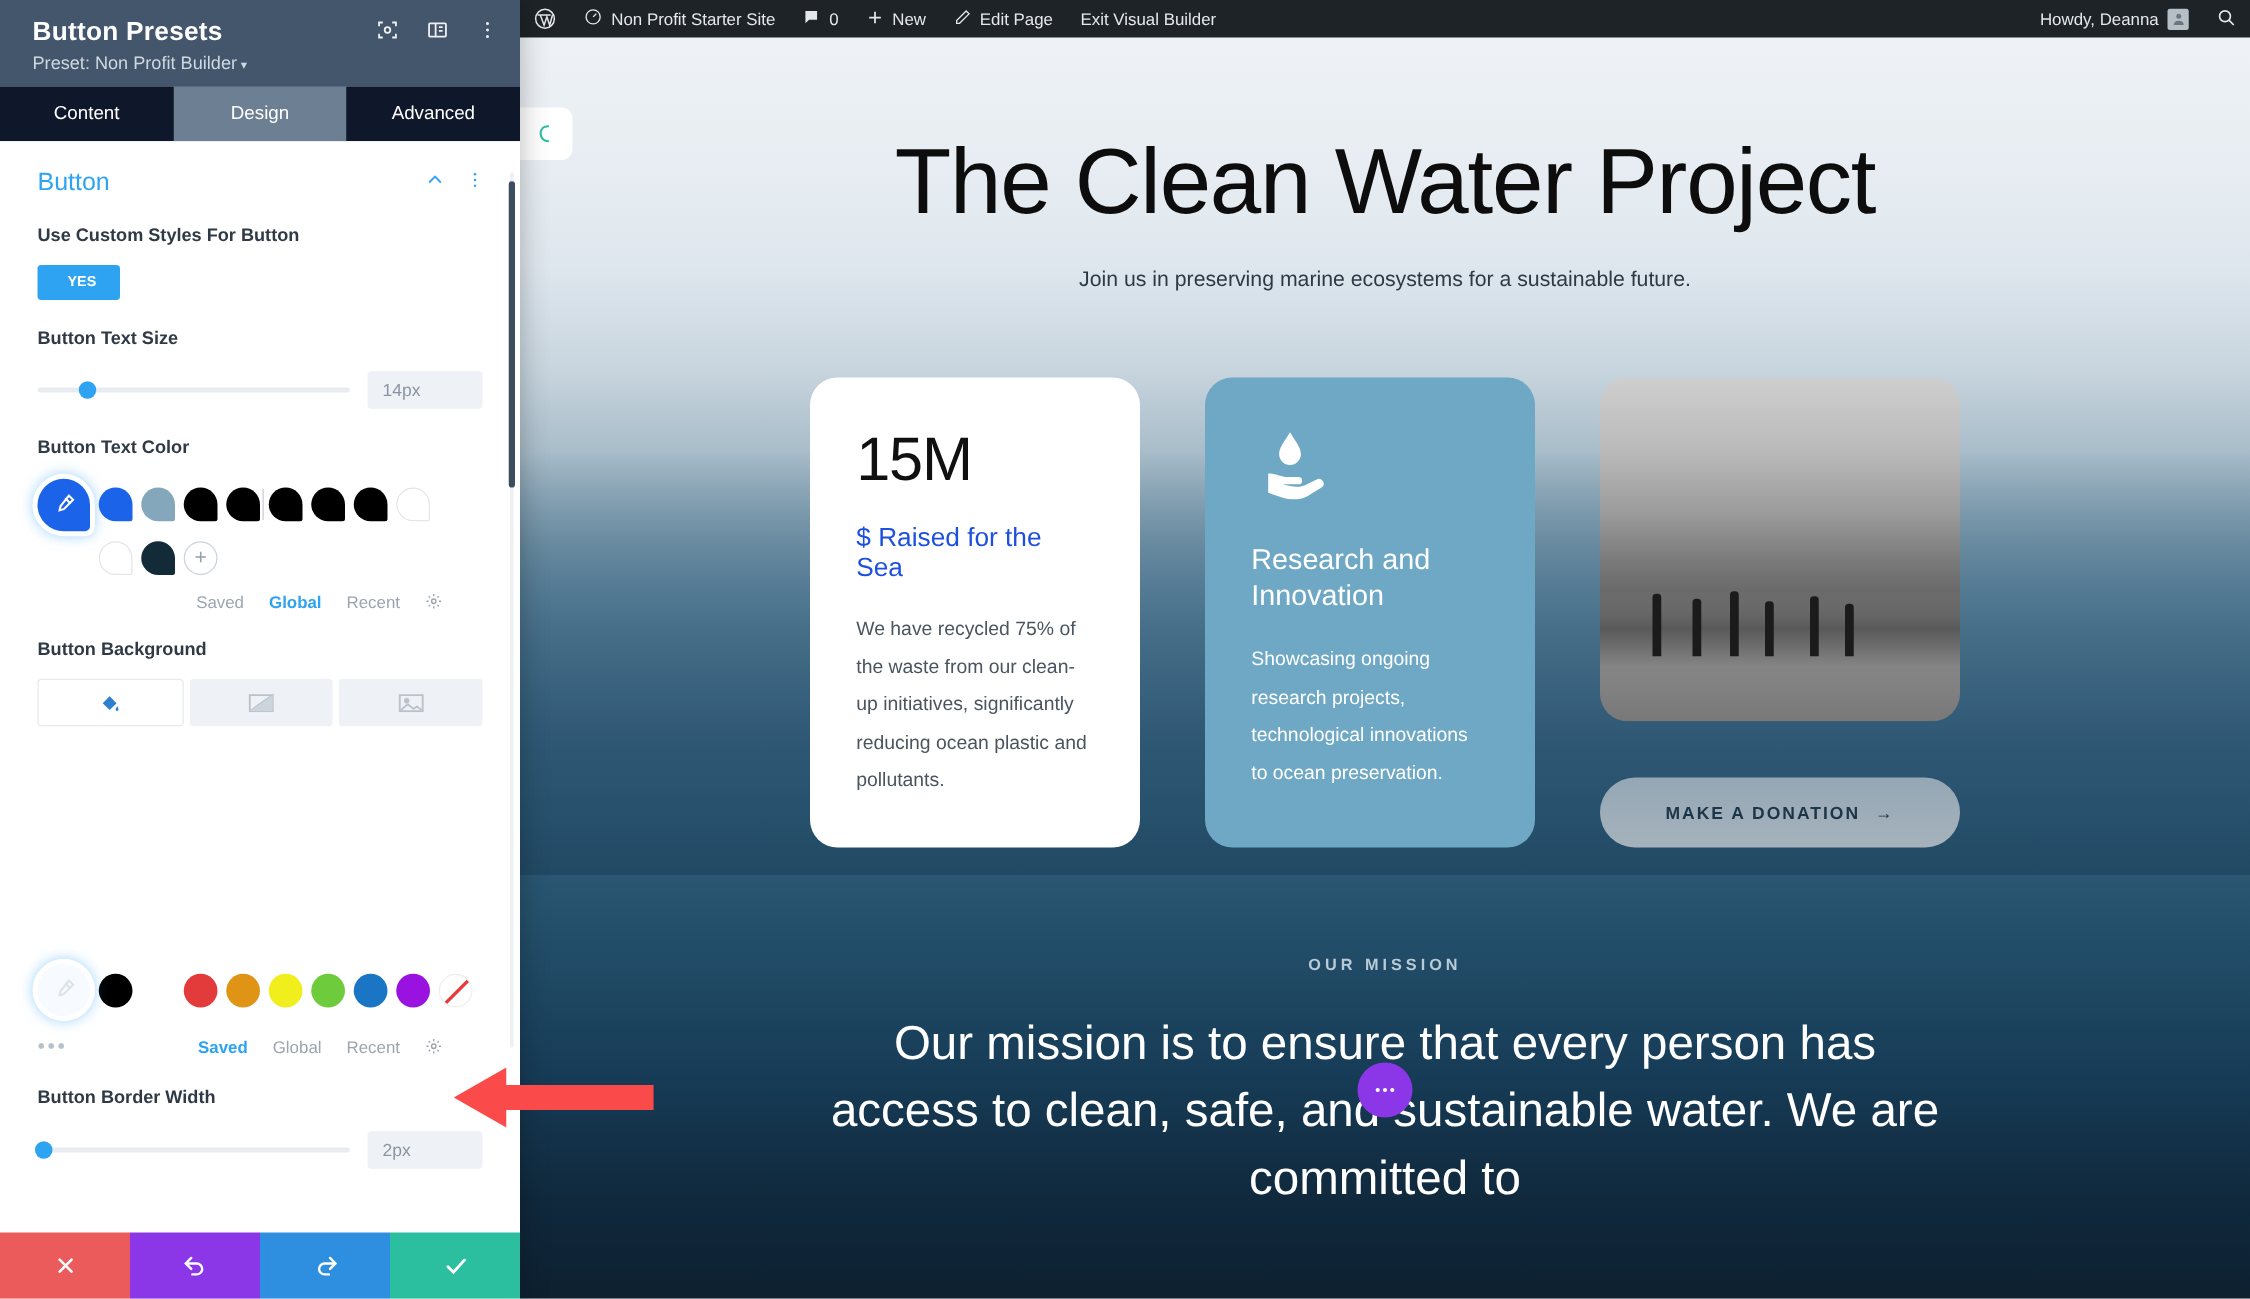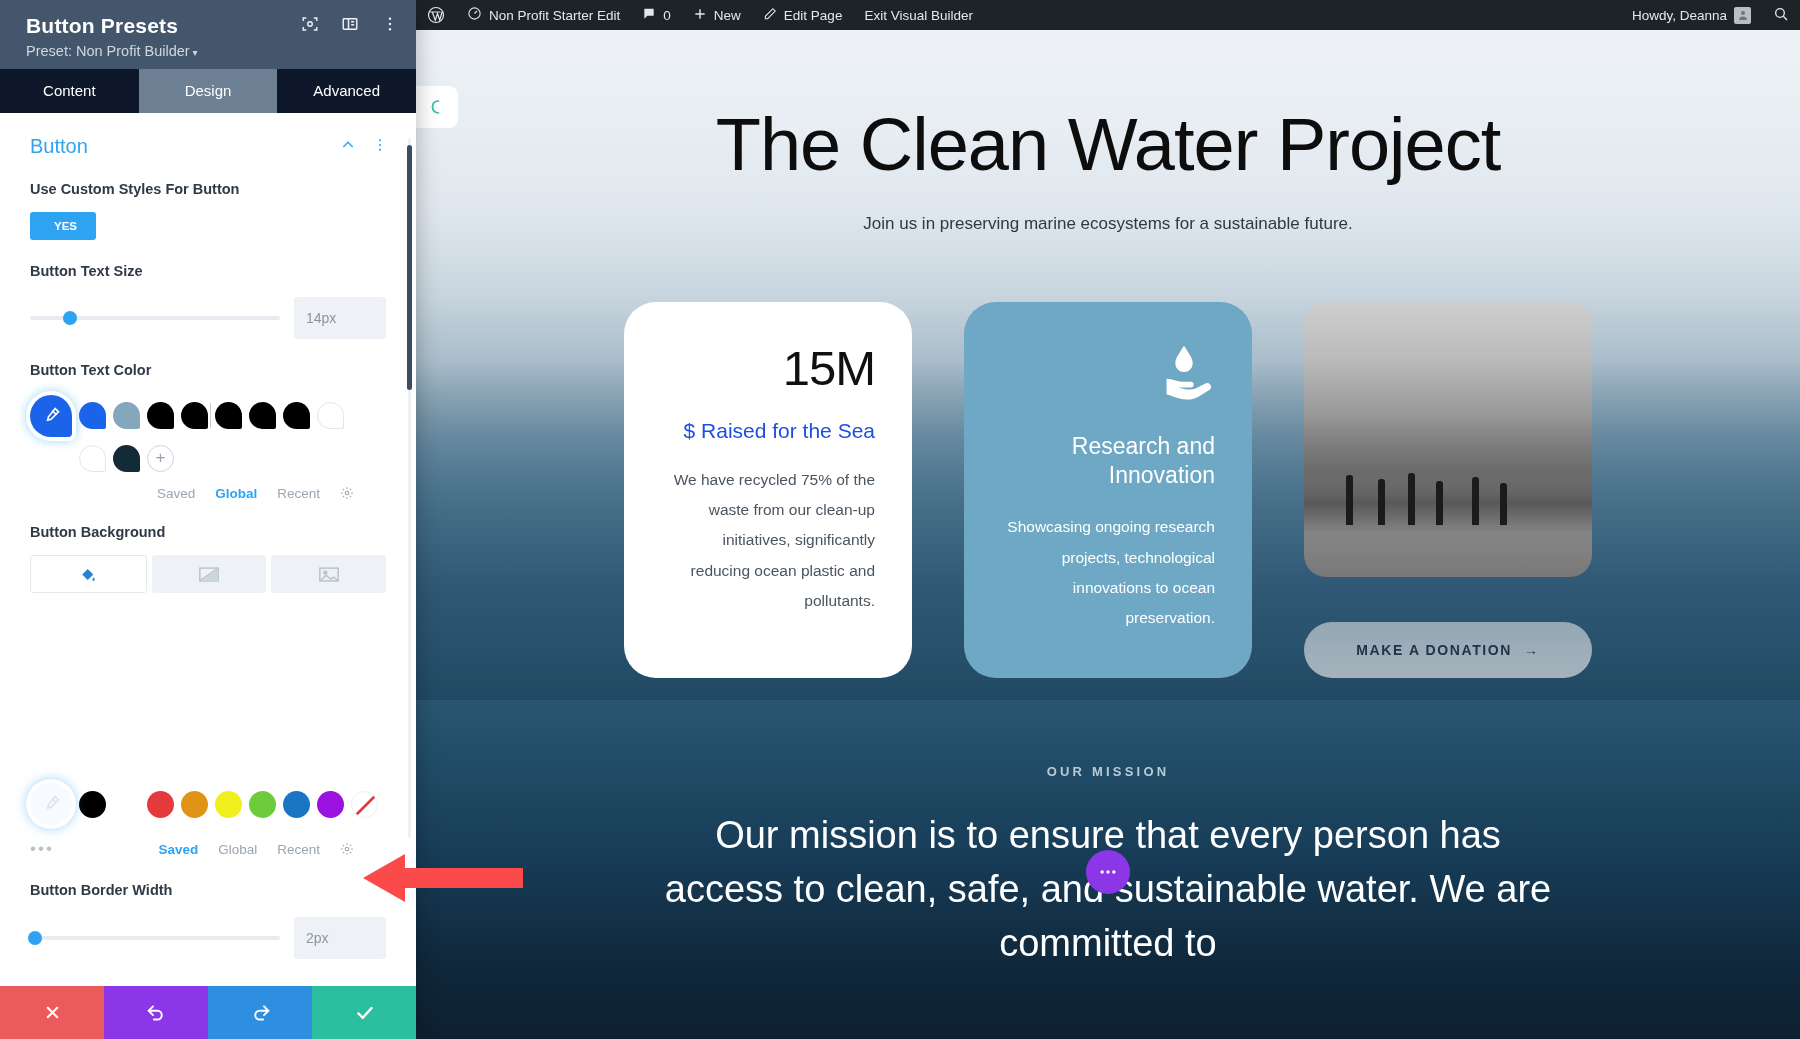--- a/index.html
+++ b/index.html
@@ -55,21 +55,21 @@
     margin-top: 12px; width: 66px; height: 28px; background: #2ea3f2;
     border-radius: 3px; display: flex; align-items: center; cursor: pointer;
   }
   .toggle-label { color: #fff; font-size: 11.5px; font-weight: bold; padding: 0 24px; }
   .toggle-knob { width: 33px; height: 22px; background: #fff; border-radius: 2px; }
 
   .slider-row { display: flex; align-items: center; gap: 14px; margin-top: 16px; }
   .slider { position: relative; flex: 1; height: 4px; background: #e8ecf0; border-radius: 2px; }
   .slider .knob { position: absolute; top: 50%; width: 14px; height: 14px; border-radius: 50%; background: #2ea3f2; transform: translate(-50%,-50%); }
   .numbox {
-    width: 92px; height: 42px; background: #eef1f6; border-radius: 3px;
+    width: 92px; height: 30px; background: #eef1f6; border-radius: 3px;
     display: flex; align-items: center; padding-left: 12px;
     font-size: 14px; color: #8a95a1;
   }
 
   .swatches { display: flex; align-items: center; gap: 7px; flex-wrap: wrap; margin-top: 14px; }
   .sw {
     width: 27px; height: 27px; border-radius: 50% 50% 2px 50%;
     position: relative; cursor: pointer;
   }
   .sw.ring {
@@ -135,21 +135,21 @@
     background: linear-gradient(180deg, rgba(60,108,137,.0) 0%, rgba(45,95,128,.35) 30%, rgba(28,70,100,.5) 70%, rgba(18,48,72,.35) 100%);
     pointer-events: none;
   }
   .hero-title {
     text-align: center; font-size: 74px; color: #0d0d0d;
     margin-top: 72px; letter-spacing: -1px; font-weight: normal;
   }
   .hero-sub { text-align: center; font-size: 17px; color: #2d3a44; margin-top: 27px; }
 
   .cards { display: flex; gap: 52px; justify-content: center; margin-top: 68px; }
-  .card { width: 288px; border-radius: 32px; position: relative; text-align: right; }
+  .card { width: 264px; border-radius: 22px; position: relative; }
   .card.white { background: #fff; min-height: 350px; padding: 38px 37px 0; }
   .card.blue { background: #6ea8c4; min-height: 350px; padding: 38px 37px 0; color: #fff; }
   .card-num { font-size: 49px; color: #101010; letter-spacing: -1px; }
   .card-kicker { font-size: 21px; color: #1d4fe0; margin-top: 23px; }
   .card-body { font-size: 15.5px; color: #4a5560; line-height: 1.95; margin-top: 22px; }
   .card-h { font-size: 23px; line-height: 1.27; margin-top: 26px; }
   .card-body-w { font-size: 15.5px; color: #fff; line-height: 1.95; margin-top: 22px; }
   .drop-icon { width: 62px; height: 62px; }
 
   .col3 { width: 288px; }
@@ -201,21 +201,21 @@
         </svg>
       </span>
     </div>
     <div class="ab-item">
       <span>
         <svg width="15" height="15" viewBox="0 0 24 24" fill="none" stroke="#e5e8ea" stroke-width="1.7">
           <circle cx="12" cy="12" r="9"></circle>
             <path d="M12 12l4-4"></path>
         </svg>
       </span>
-      <span>Non Profit Starter Edit</span>
+      <span>Non Profit Starter Site</span>
     </div>
     <div class="ab-item">
       <span>
         <svg width="14" height="14" viewBox="0 0 24 24" fill="#e5e8ea">
           <path d="M4 3h16v12H9l-5 5z"></path>
         </svg>
       </span>
       <span>0</span>
     </div>
     <div class="ab-item">

